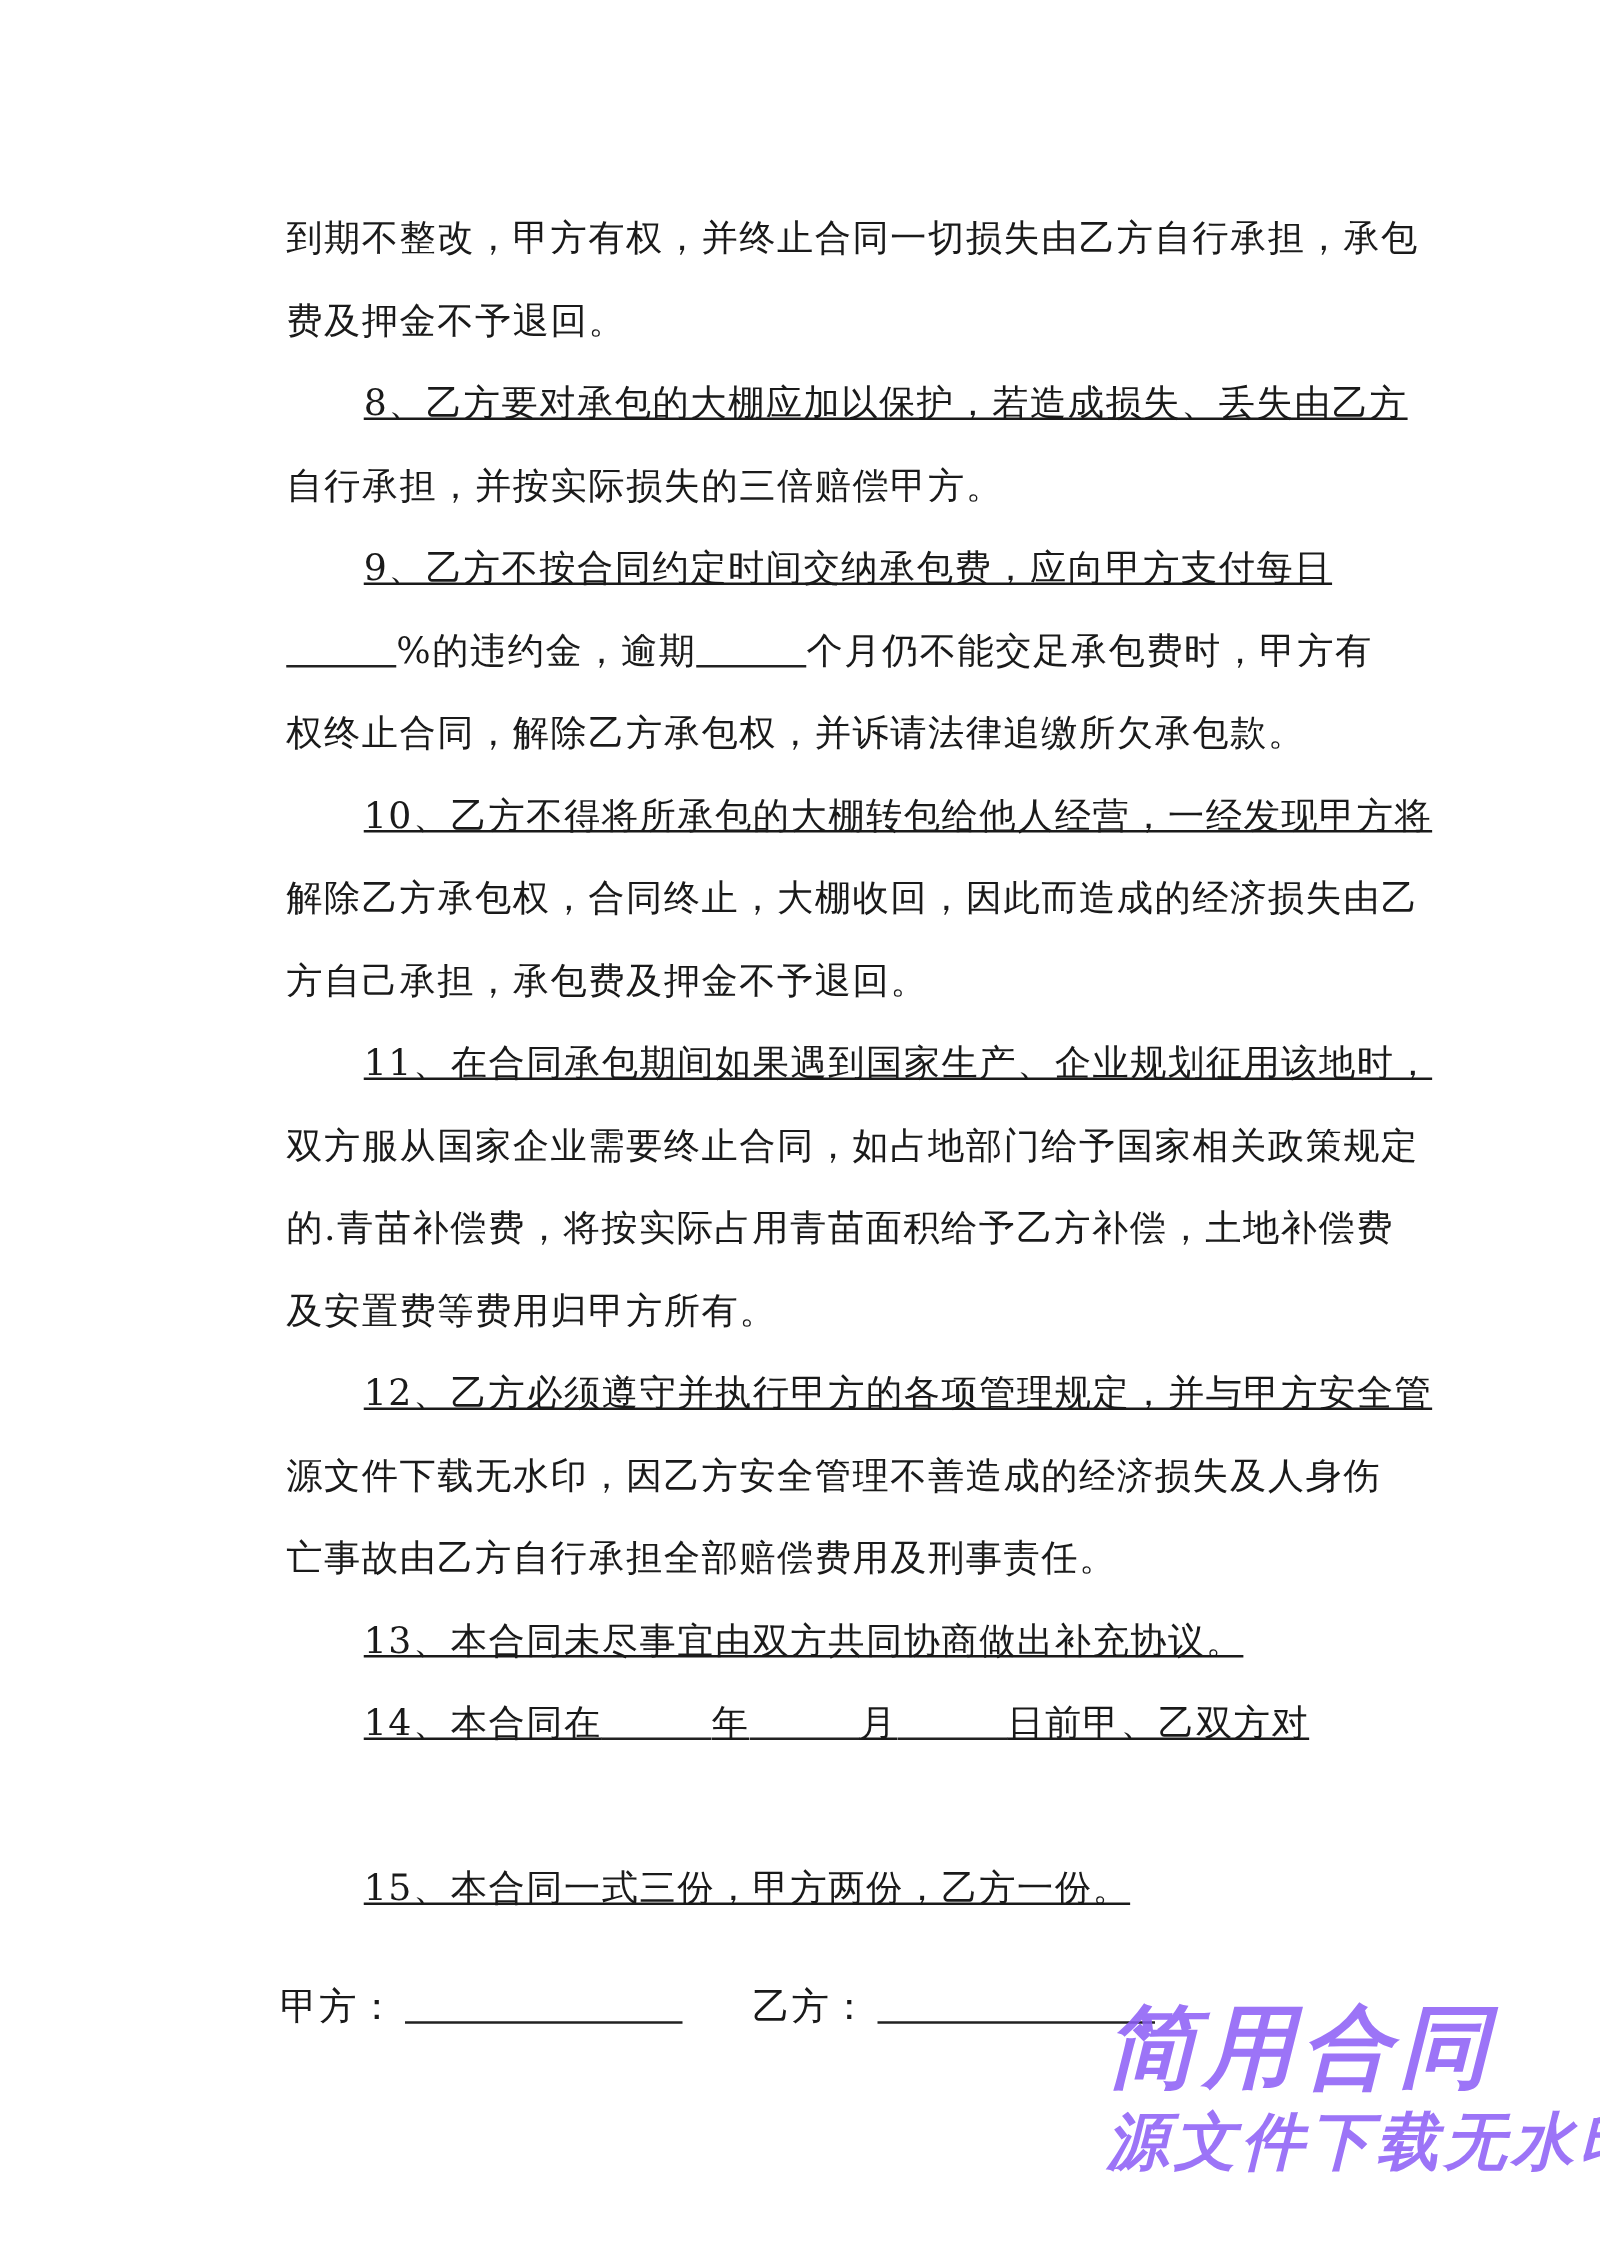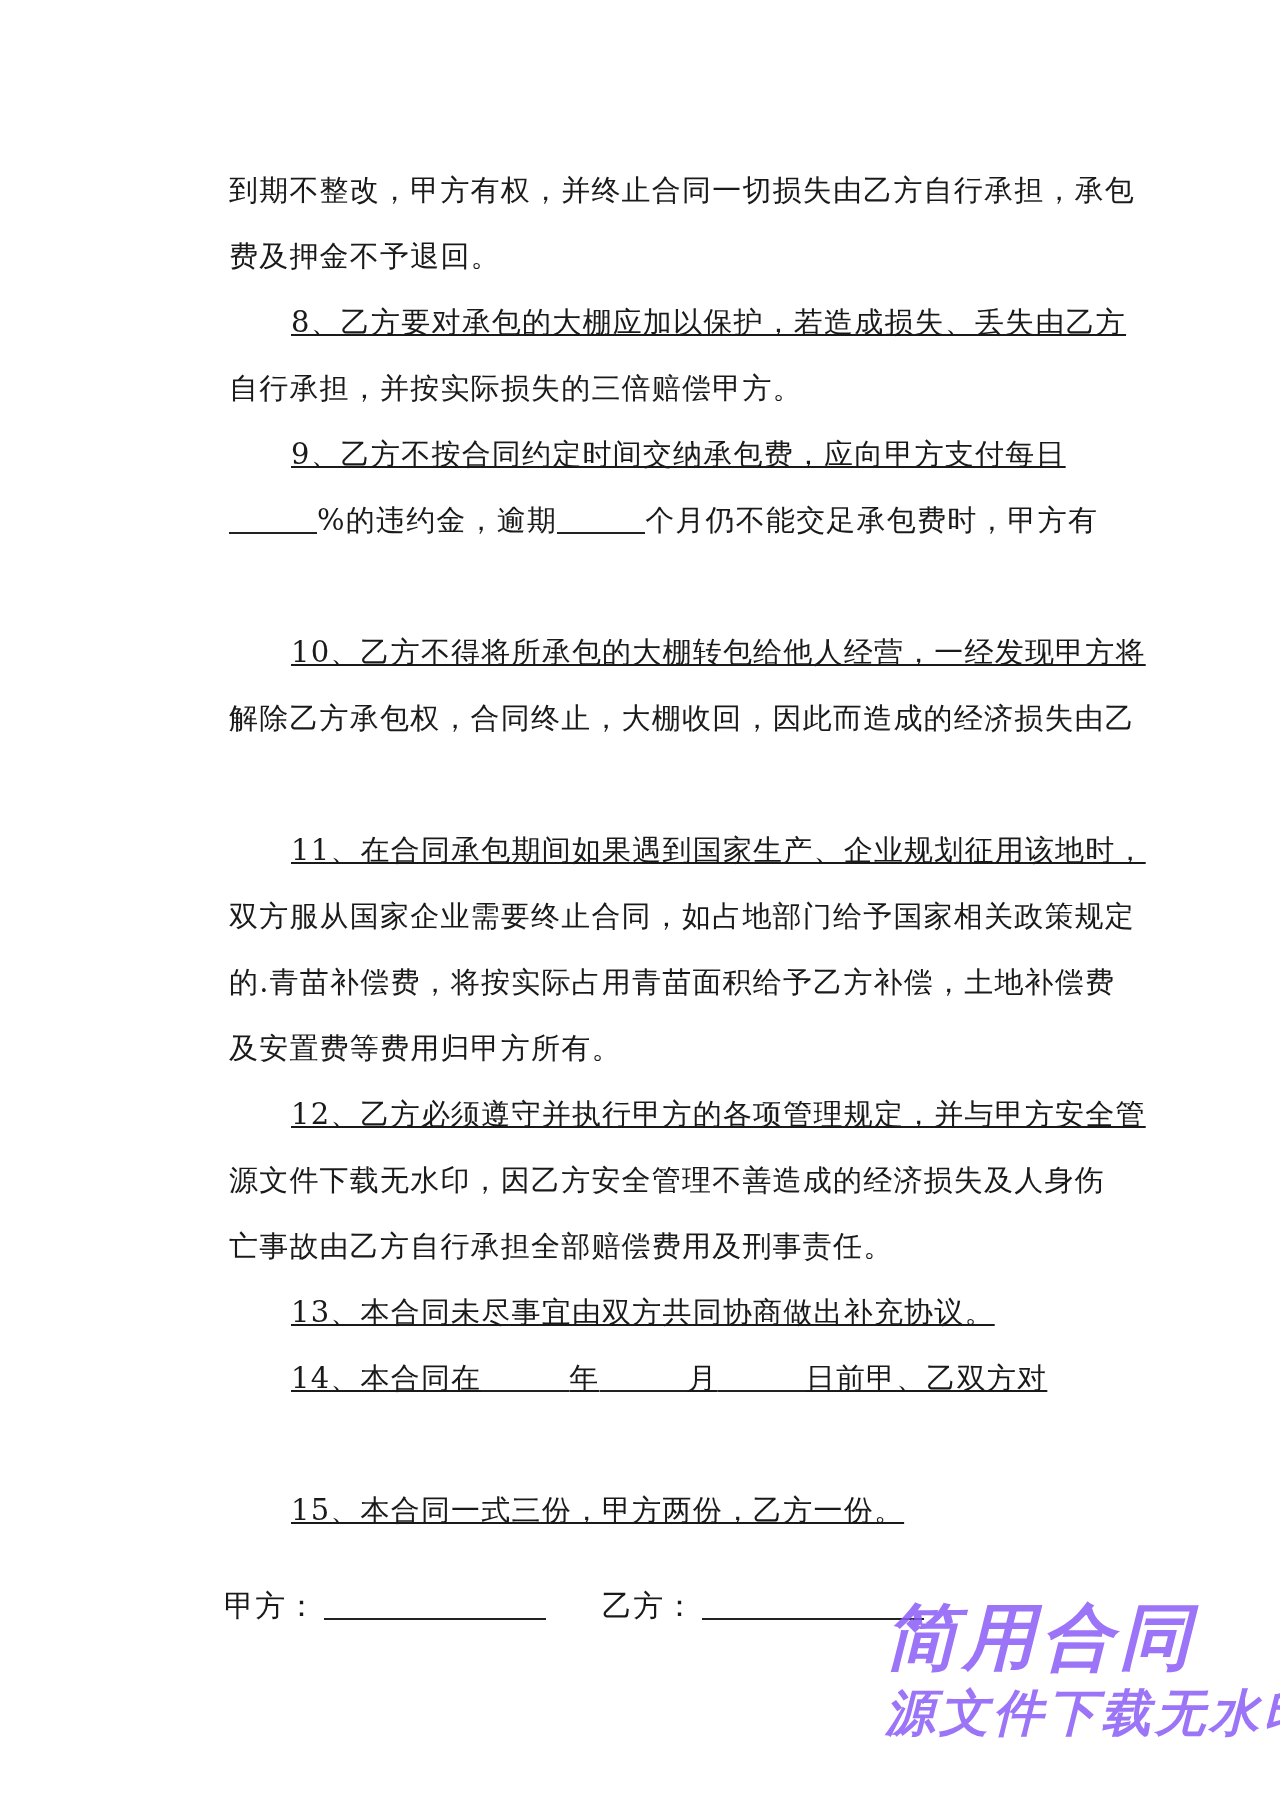--- a/index.html
+++ b/index.html
@@ -23,23 +23,25 @@
 <div class="page">
 
   <div class="line" style="top:170px">到期不整改，甲方有权，并终止合同一切损失由乙方自行承担，承包</div>
   <div class="line" style="top:236px">费及押金不予退回。</div>
 
   <div class="line indent" style="top:302px">8、乙方要对承包的大棚应加以保护，若造成损失、丢失由乙方</div>
   <div class="line" style="top:368px">自行承担，并按实际损失的三倍赔偿甲方。</div>
 
   <div class="line indent" style="top:434px">9、乙方不按合同约定时间交纳承包费，应向甲方支付每日</div>
   <div class="line" style="top:500px"><span class="blank" style="width:88px"></span><span>%的违约金，逾期</span><span class="blank" style="width:88px"></span><span>个月仍不能交足承包费时，甲方有</span></div>
+  <div class="line" style="top:566px">权终止合同，解除乙方承包权，并诉请法律追缴所欠承包款。</div>
 
   <div class="line indent" style="top:632px">10、乙方不得将所承包的大棚转包给他人经营，一经发现甲方将</div>
   <div class="line" style="top:698px">解除乙方承包权，合同终止，大棚收回，因此而造成的经济损失由乙</div>
+  <div class="line" style="top:764px">方自己承担，承包费及押金不予退回。</div>
 
   <div class="line indent" style="top:830px">11、在合同承包期间如果遇到国家生产、企业规划征用该地时，</div>
   <div class="line" style="top:896px">双方服从国家企业需要终止合同，如占地部门给予国家相关政策规定</div>
   <div class="line" style="top:962px">的.青苗补偿费，将按实际占用青苗面积给予乙方补偿，土地补偿费</div>
   <div class="line" style="top:1028px">及安置费等费用归甲方所有。</div>
 
   <div class="line indent" style="top:1094px">12、乙方必须遵守并执行甲方的各项管理规定，并与甲方安全管</div>
   <div class="line" style="top:1160px">源文件下载无水印，因乙方安全管理不善造成的经济损失及人身伤</div>
   <div class="line" style="top:1226px">亡事故由乙方自行承担全部赔偿费用及刑事责任。</div>
 

